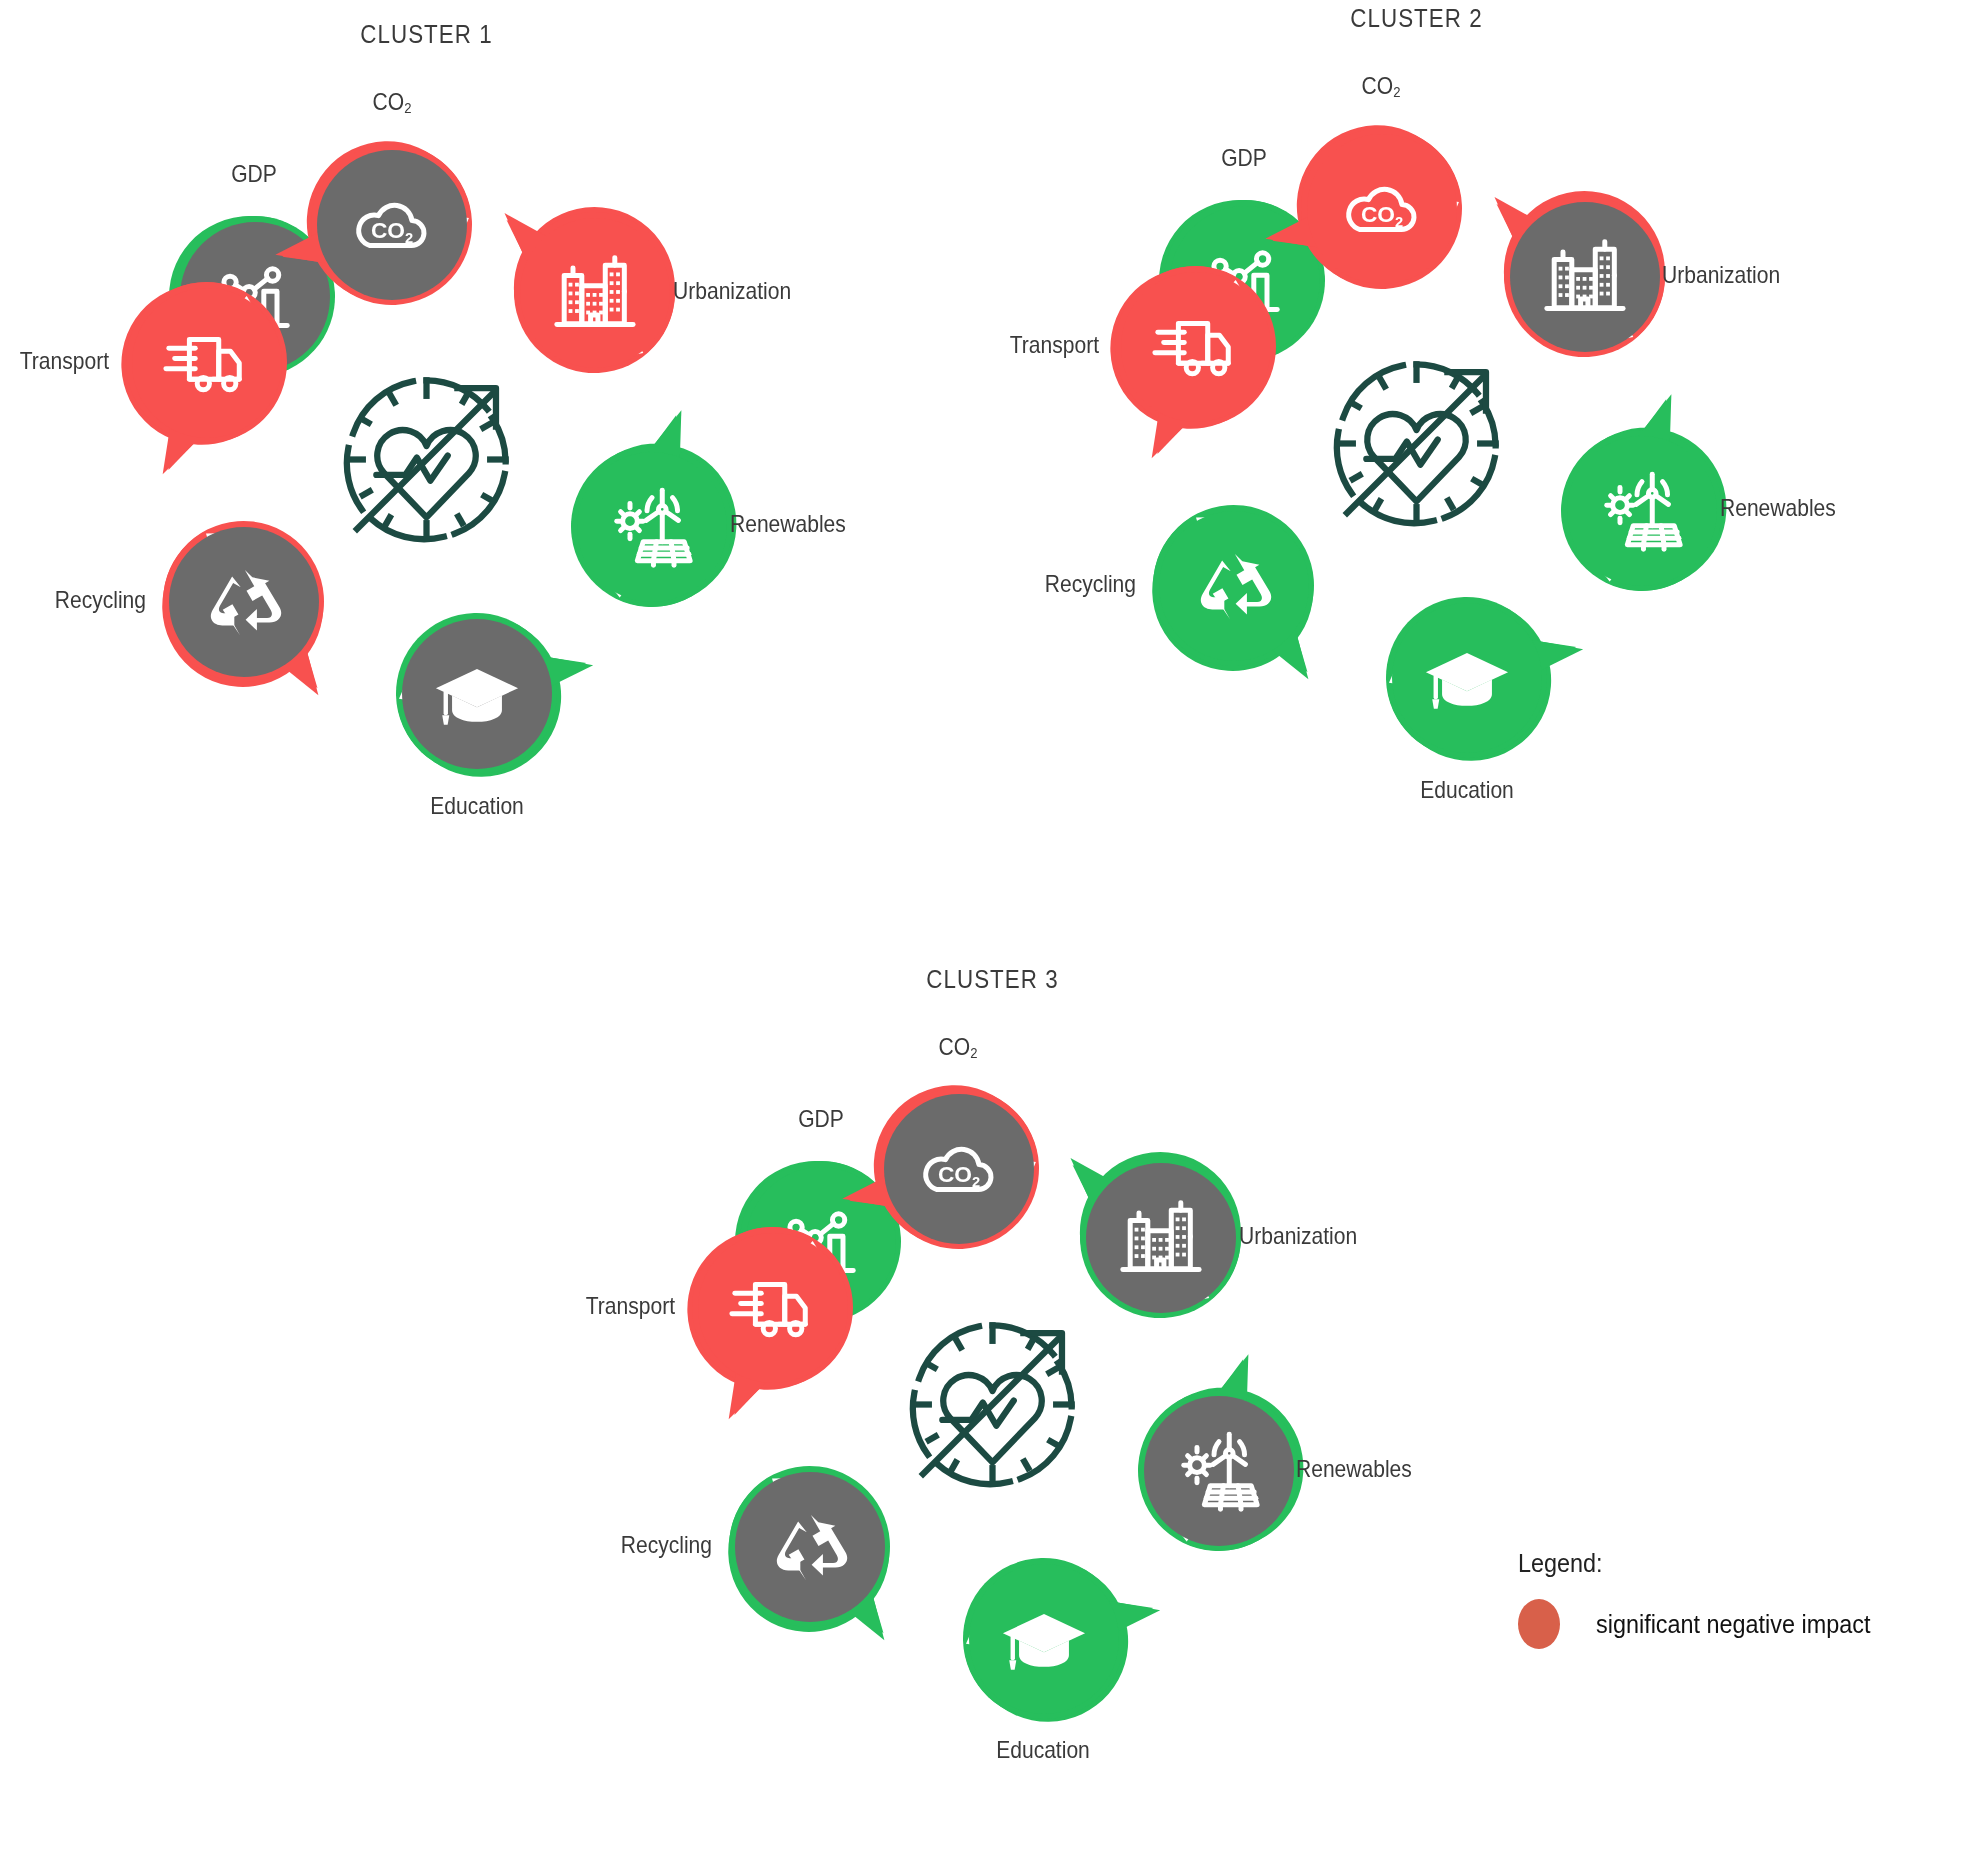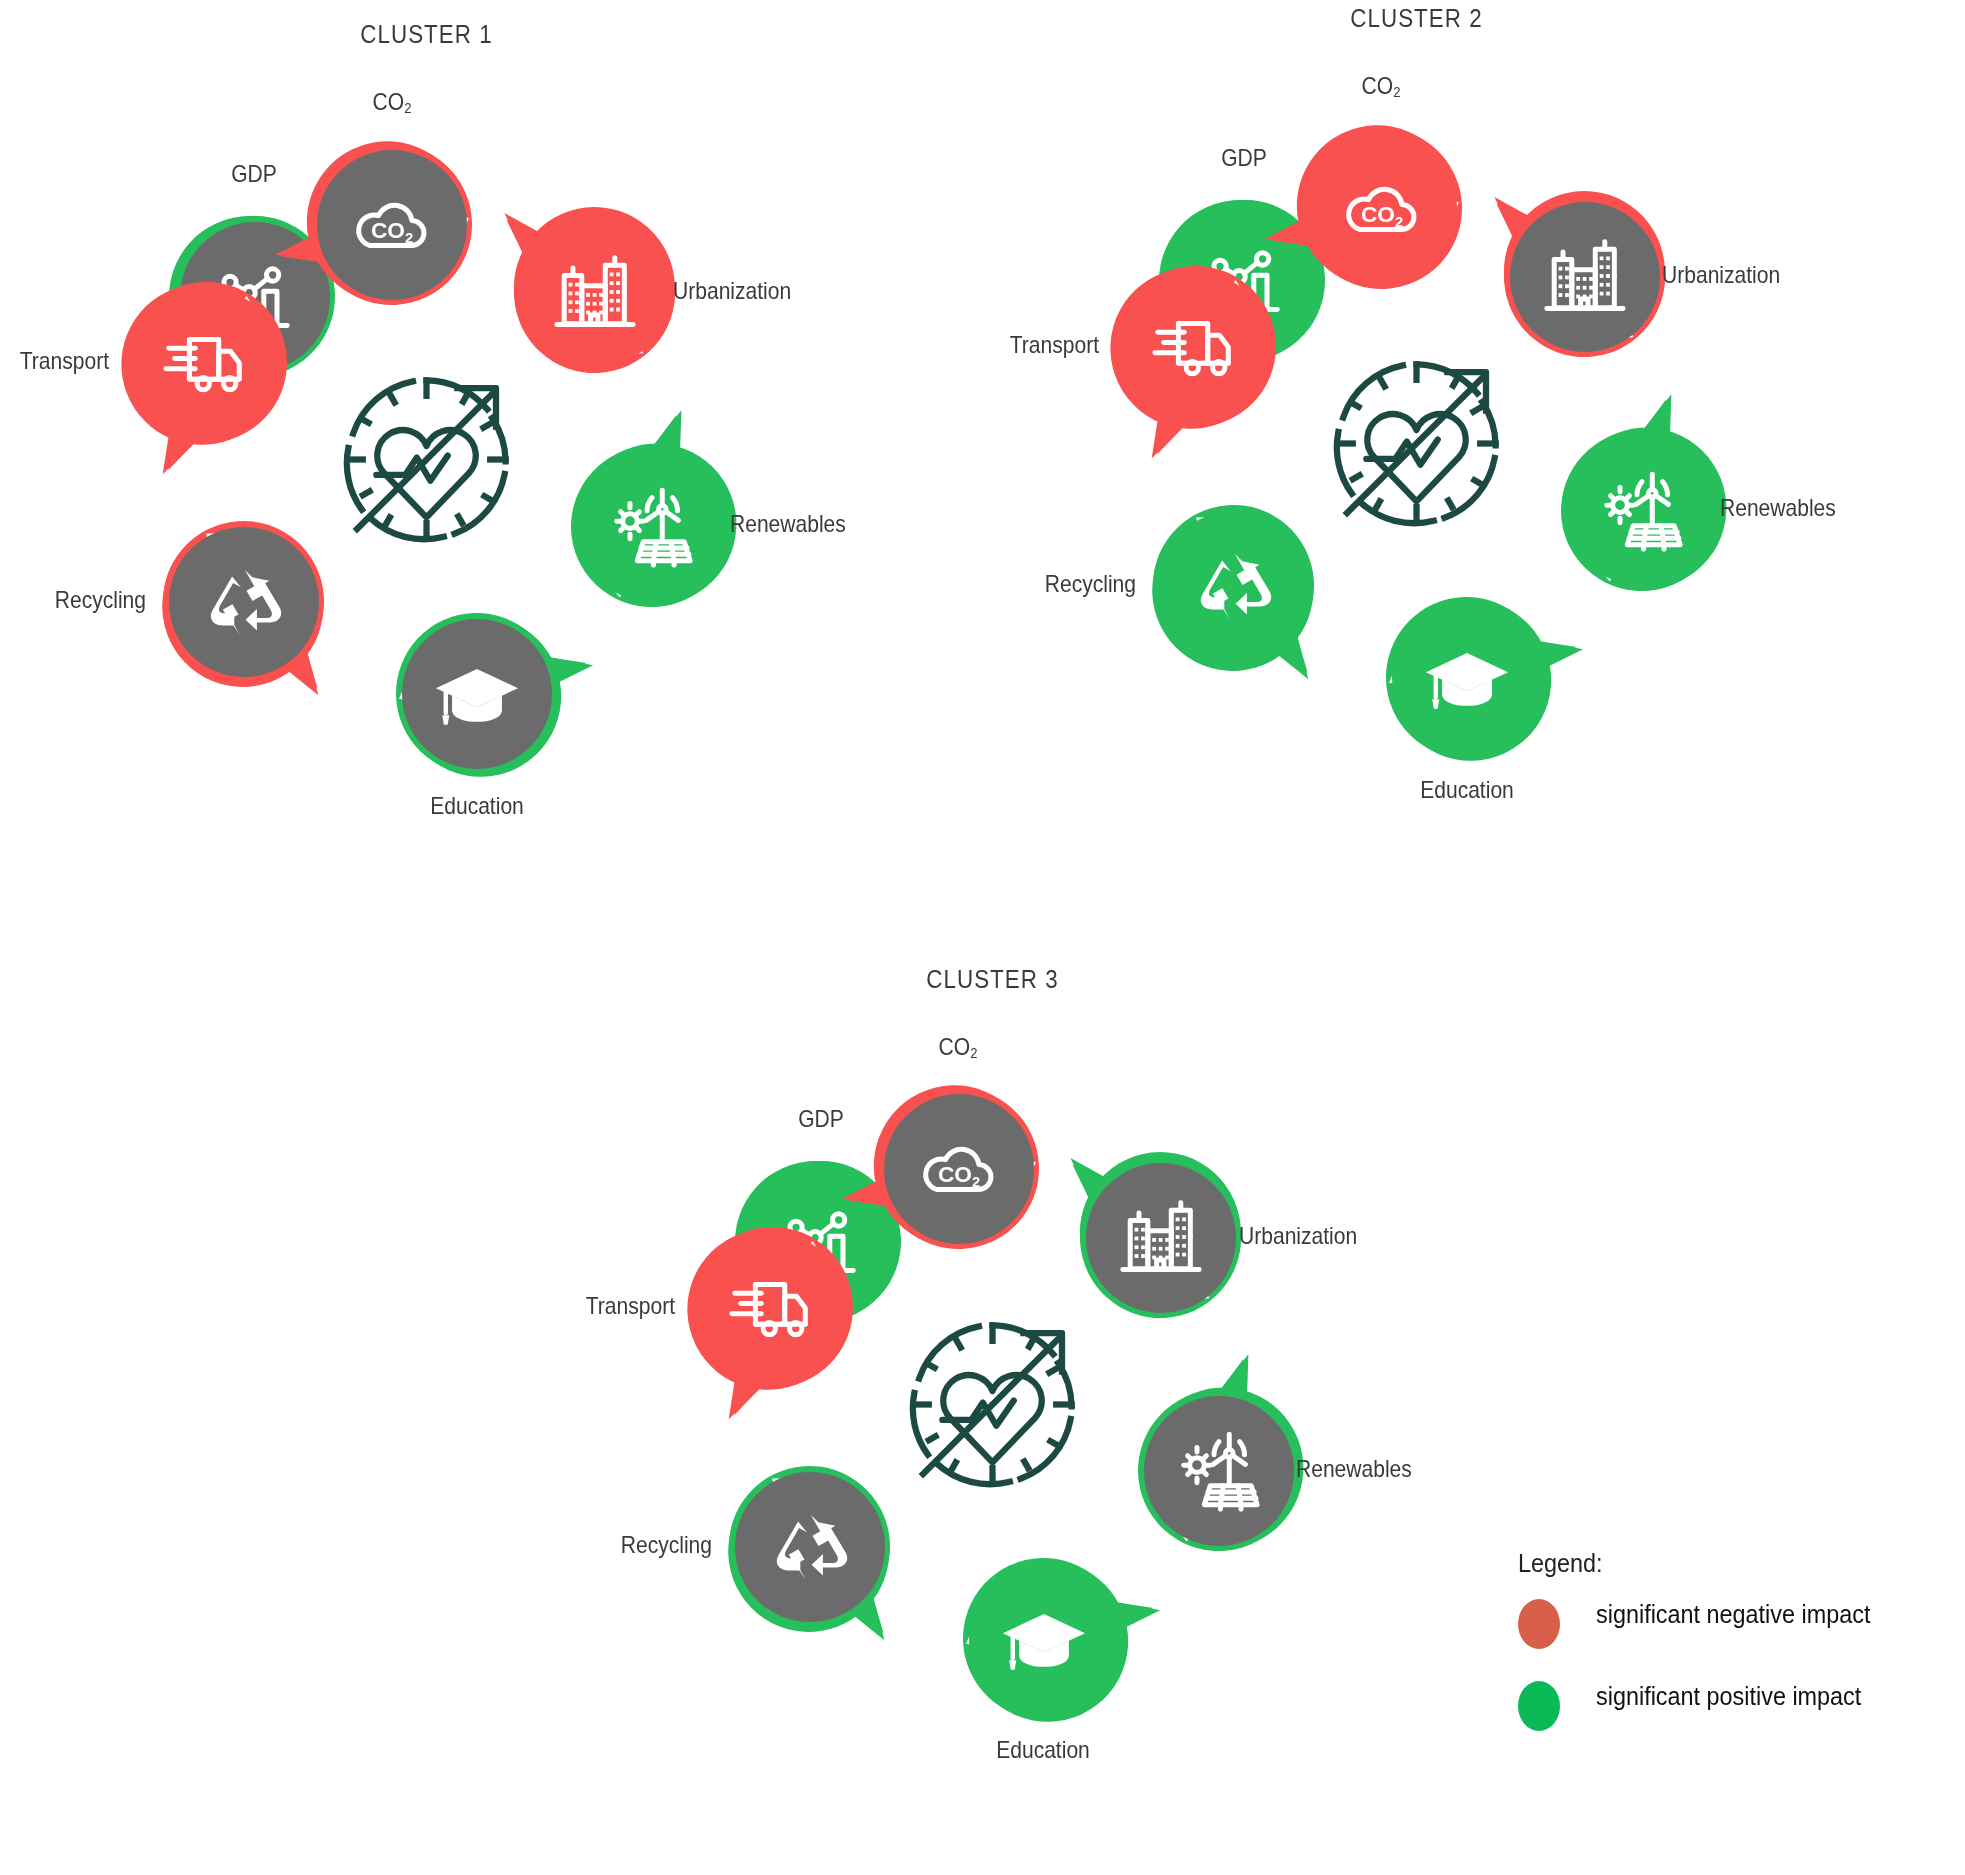--- a/index.html
+++ b/index.html
@@ -51,21 +51,21 @@
   .nlabel sub{font-size:.62em;vertical-align:-.22em;}
 
   
   #legend{position:absolute;}
   #legend .ltitle{
     font-size:26px;color:#222;
     font-family:"Liberation Sans Narrow","Liberation Sans",sans-serif;
     transform:scaleX(.9);transform-origin:left center;
     margin-bottom:20px;
   }
-  #legend .lrow{display:flex;margin-bottom:32px;}
+  #legend .lrow{display:flex;align-items:center;margin-bottom:32px;}
   #legend .ldot{width:42px;height:50px;border-radius:50%;flex:0 0 auto;}
   #legend .ltext{
     margin-left:36px;font-size:26px;color:#111;
     font-family:"Liberation Sans Narrow","Liberation Sans",sans-serif;
     transform:scaleX(.9);transform-origin:left center;white-space:nowrap;
   }
 </style>
 </head>
 <body>
 
@@ -930,19 +930,15 @@
     </div>
   </div>
 
 <div id="legend" style="left: 1518px; top: 1548px;">
   <div class="ltitle">Legend:</div>
   <div id="legend-rows">
       <div class="lrow">
         <span class="ldot" style="background:#D8604A"></span>
         <span class="ltext">significant negative impact</span>
       </div>
-      <div class="lrow">
-        <span class="ldot" style="background:#09B956"></span>
-        <span class="ltext">significant positive impact</span>
-      </div>
     </div>
 </div>
 
 
 </body></html>

